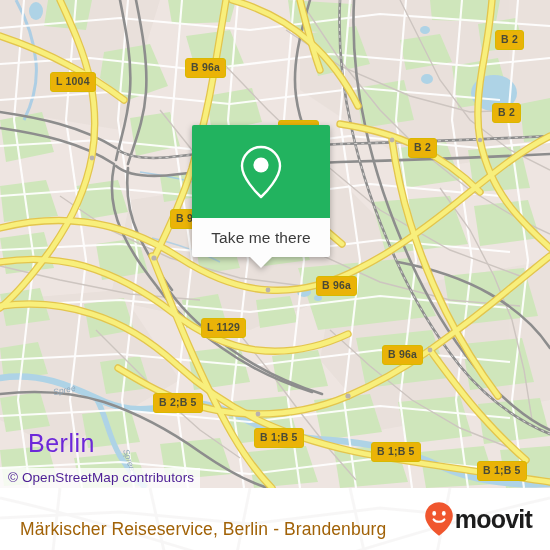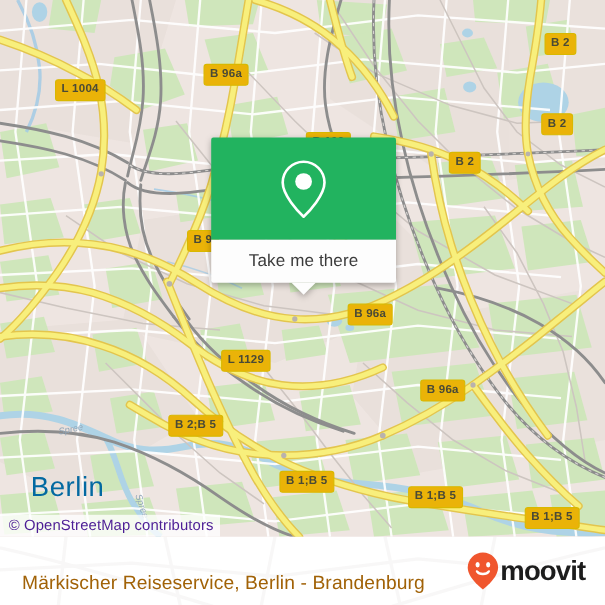--- a/index.html
+++ b/index.html
@@ -40,37 +40,37 @@
     line-height:1;
     padding:3px 5px 4px 5px;
     white-space:nowrap;
     letter-spacing:0.2px;
     box-sizing:border-box;
   }
 
   
   .placelabel{
     position:absolute;
-    color:#0369a1;
+    color:#6d28d9;
     font-size:25px;
     letter-spacing:0.5px;
     white-space:nowrap;
   }
   .waterlabel{
     position:absolute;
     color:#8fa5b8;
     font-size:8.5px;
     font-style:italic;
     white-space:nowrap;
   }
 
   
   .popup{
     position:absolute;
-    left:192px;top:125px;width:168px;
+    left:192px;top:125px;width:138px;
     filter:drop-shadow(0 2px 3px rgba(0,0,0,0.30));
   }
   .popup-top{
     background:#22b35f;
     height:93px;
     display:flex;align-items:center;justify-content:center;
     border-radius:2px 2px 0 0;
   }
   .popup-bottom{
     background:#fdfdfd;
@@ -339,21 +339,21 @@
     <div class="shield" style="left:50px;top:72px;">L 1004</div>
     <div class="shield" style="left:185px;top:58px;">B 96a</div>
     <div class="shield" style="left:495px;top:30px;">B 2</div>
     <div class="shield" style="left:492px;top:103px;">B 2</div>
     <div class="shield" style="left:278px;top:120px;">B 109</div>
     <div class="shield" style="left:408px;top:138px;">B 2</div>
     <div class="shield" style="left:170px;top:209px;">B 9</div>
     <div class="shield" style="left:316px;top:276px;">B 96a</div>
     <div class="shield" style="left:201px;top:318px;">L 1129</div>
     <div class="shield" style="left:382px;top:345px;">B 96a</div>
-    <div class="shield" style="left:153px;top:377px;">B 2;B 5</div>
+    <div class="shield" style="left:153px;top:393px;">B 2;B 5</div>
     <div class="shield" style="left:254px;top:428px;">B 1;B 5</div>
     <div class="shield" style="left:371px;top:442px;">B 1;B 5</div>
     <div class="shield" style="left:477px;top:461px;">B 1;B 5</div>
 
     <div class="placelabel" style="left:28px;top:429px;">Berlin</div>
     <div class="waterlabel" style="left:53px;top:385px;transform:rotate(-12deg);">Spree</div>
     <div class="waterlabel" style="left:118px;top:455px;transform:rotate(72deg);">Spree</div>
 
     <div class="attrib">© OpenStreetMap contributors</div>
 

